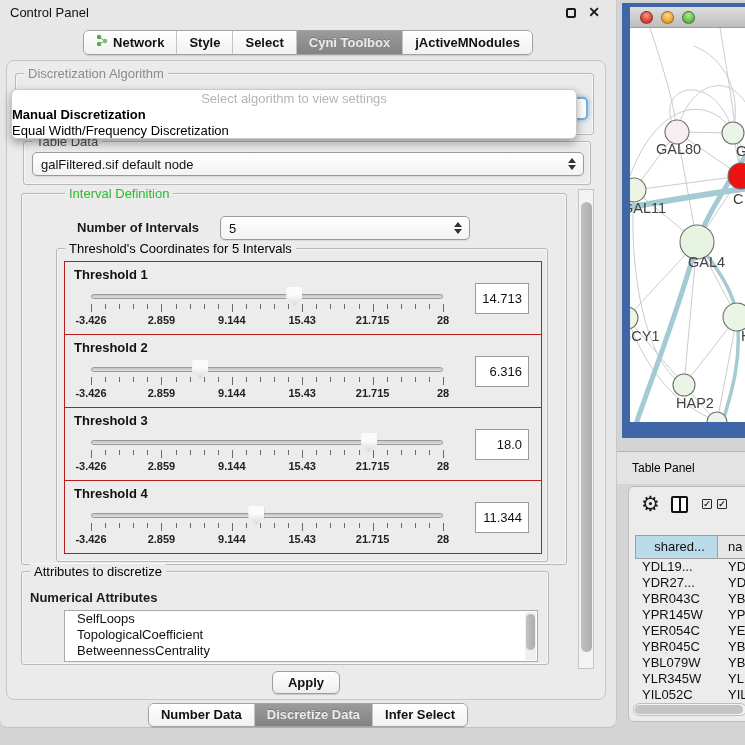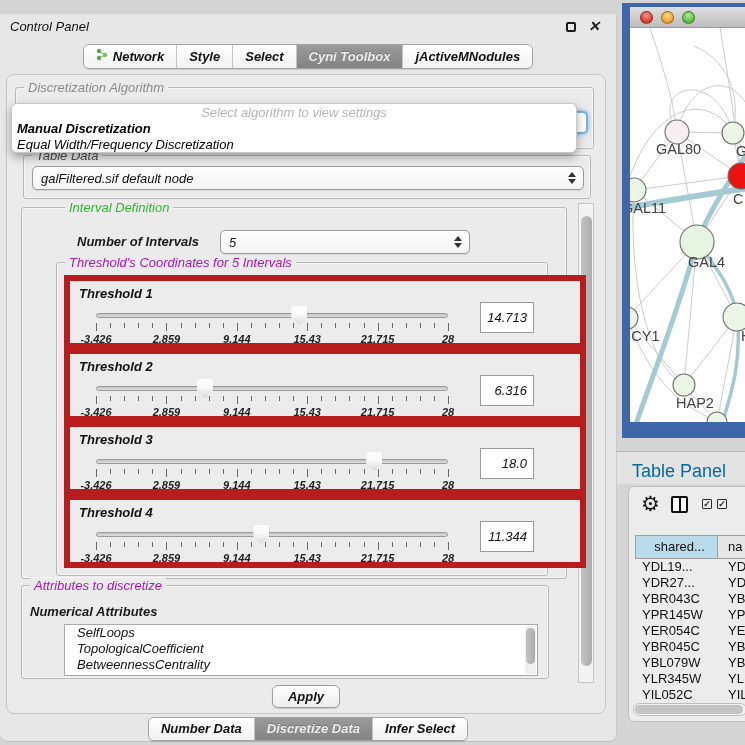--- a/index.html
+++ b/index.html
@@ -2,23 +2,23 @@
 <html><head>
 <meta charset="utf-8">
 <style>
   * { margin:0; padding:0; box-sizing:border-box; }
   html,body { width:745px; height:745px; }
   body { font-family:"Liberation Sans", sans-serif; background:#d4d4d4; position:relative;
          overflow:hidden; font-size:13px; color:#1a1a1a; }
   .abs { position:absolute; }
 
   
-  .cp-window { left:0; top:14px; width:617px; height:728px; background:#e7e7e7;
+  .cp-window { left:0; top:0; width:617px; height:728px; background:#e7e7e7;
                border-right:1px solid #c9c9c9; border-bottom:1px solid #c2c2c2;
-               border-radius:0 0 8px 8px;font-style:italic; }
+               border-radius:0 0 8px 8px; }
   .cp-title { left:10px; top:5px; font-size:13px; color:#111; }
   .cp-float-icon { right:40px; top:8px; width:10px; height:10px; border:2px solid #1a1a1a; border-radius:2px; }
   .cp-close-icon { right:16px; top:4px; font-size:14px; font-weight:bold; color:#1a1a1a; }
 
   
   .tabstrip { display:flex; justify-content:center; left:0; right:0; }
   .tabstrip-inner { display:flex; border:1px solid #a3a3a3; border-radius:6px; overflow:hidden;
                     box-shadow:0 1px 1px rgba(0,0,0,.12); }
   .tab { padding:3px 12px 4px; background:linear-gradient(#ffffff,#f1f1f1); font-weight:600;
          font-size:13px; color:#111; border-right:1px solid #c4c4c4; display:flex; align-items:center; gap:5px;
@@ -32,49 +32,49 @@
              border:1px solid #c6c6c6; border-radius:8px; }
 
   
   .group { position:absolute; border:1px solid #b9b9b9; border-radius:3px;
            box-shadow:inset 0 0 0 1px rgba(255,255,255,.55); }
   .group-title { position:absolute; top:-8px; left:8px; background:#ebebeb; padding:0 4px;
                  font-size:13px; line-height:15px; white-space:nowrap; }
   .gt-gray  { color:#8b8b8b; }
   .gt-dark  { color:#4c4c4c; }
   .gt-green { color:#2eb82e;margin-left:35px; }
-  .gt-blue  { color:#a21caf;text-align:center; }
+  .gt-blue  { color:#000000;text-align:center; }
 
   
   .combo { position:absolute; background:linear-gradient(#ffffff,#f3f3f3); border:1px solid #9a9a9a;
            border-radius:5px; display:flex; align-items:center; padding:0 22px 0 8px;
            box-shadow:0 1px 1px rgba(0,0,0,.08); }
   .combo-value { font-size:13px; color:#111; overflow:hidden; white-space:nowrap; }
   .stepper { position:absolute; right:7px; top:50%; transform:translateY(-50%);
              display:flex; flex-direction:column; gap:2px; }
   .arr-up   { width:0; height:0; border-left:4px solid transparent; border-right:4px solid transparent; border-bottom:5px solid #333; }
   .arr-down { width:0; height:0; border-left:4px solid transparent; border-right:4px solid transparent; border-top:5px solid #333; }
 
   .focus-combo { left:16px; top:36px; width:565px; height:23px; background:#fff; border:2px solid #7aaede;
                  border-radius:5px; box-shadow:0 0 5px #7aaede; z-index:2; }
 
   
   .popup { left:4px; top:28px; width:566px; height:50px; background:#ffffff; z-index:10;
            border:1px solid #c9c9c9; border-radius:6px; box-shadow:0 4px 10px rgba(0,0,0,.35);
            padding-top:1px; }
   .popup-placeholder { text-align:center; color:#b4b4b4; font-size:13px; line-height:16px; }
-  .popup-item { padding-left:5px; font-size:13px; line-height:16px; color:#000; }
+  .popup-item { font-size:13px; line-height:16px; color:#000; }
   .popup-item.bold { font-weight:bold; }
 
   
   .v-scroll { background:#f3f3f3; border:1px solid #c6c6c6; }
   .scroll-thumb { position:absolute; background:linear-gradient(90deg,#c2c2c2,#adadad); border-radius:6px; }
 
   
-  .threshold-box { position:relative; width:522px; height:74px; border:6px solid #b91c1c; margin-top:-1px;
+  .threshold-box { position:relative; width:478px; height:74px; border:1px solid #b91c1c; margin-top:-1px;
                    background:#ececec; }
   .t-label { position:absolute; left:9px; top:5px; font-weight:bold; font-size:13px; color:#111; }
   .t-track { position:absolute; left:26px; top:32px; width:352px; height:5px; border-radius:3px;
              background:linear-gradient(#c3c3c3,#dedede); border:1px solid #9a9a9a; }
   .t-thumb { position:absolute; top:25px; width:16px; height:19px;
              background:linear-gradient(#fbfbfb 40%,#d8d8d8); 
              clip-path:polygon(6% 0,94% 0,100% 8%,100% 60%,50% 100%,0 60%,0 8%);
              filter:drop-shadow(0 0 1px #7d7d7d); }
   .t-tick { position:absolute; width:1px; background:#6a6a6a; }
   .t-ticklabel { position:absolute; top:52px; transform:translateX(-50%); font-size:11px; font-weight:600; color:#222; }
@@ -99,21 +99,21 @@
                   background:linear-gradient(#dedede,#bdbdbd); border-bottom:1px solid #9b9b9b; }
   .light { position:absolute; top:4px; width:13px; height:13px; border-radius:50%; border:1px solid rgba(0,0,0,.35); }
   .light-red    { left:10px;  background:radial-gradient(circle at 50% 32%, #f49a8c, #de4336 60%, #b03025); }
   .light-yellow { left:31px;  background:radial-gradient(circle at 50% 32%, #fbd88f, #f0a830 60%, #c68422); }
   .light-green  { left:52px;  background:radial-gradient(circle at 50% 32%, #b4e89a, #63c24b 60%, #3f9a2e); }
   .net-canvas { left:630px; top:28px; width:115px; height:394px; background:#ffffff; overflow:hidden; }
 
   
   .tp-divider { left:617px; top:451px; width:128px; height:1px; background:#b4b4b4; }
   .tp-bar { left:617px; top:452px; width:128px; height:32px; background:#e3e3e3; }
-  .tp-bar-title { left:15px; top:9px; font-size:18px; color:#0369a1; }
+  .tp-bar-title { left:15px; top:9px; font-size:12px; color:#000000; }
   .tp-window { left:628px; top:486px; width:124px; height:236px; background:#ececec;
                border:1px solid #bdbdbd; border-radius:6px; overflow:hidden; }
   .gear-icon { position:absolute; left:12px; top:6px; font-size:21px; color:#1c1c1c; line-height:21px; }
   .cols-icon { position:absolute; left:42px; top:9px; width:17px; height:17px; border:2px solid #111;
                border-radius:2px; background:#fff; }
   .cols-icon::after { content:""; position:absolute; left:50%; top:0; bottom:0; width:2px; background:#111; transform:translateX(-1px); }
   .check-icon { position:absolute; top:12px; width:10px; height:10px; border:1.5px solid #2a2a2a; border-radius:1px;
                 font-size:9px; line-height:9px; text-align:center; color:#2a2a2a; font-weight:bold; }
   .tp-table { position:absolute; left:6px; top:48px; width:150px; }
   .tp-header { display:flex; height:24px; border:1px solid #9f9f9f; }

